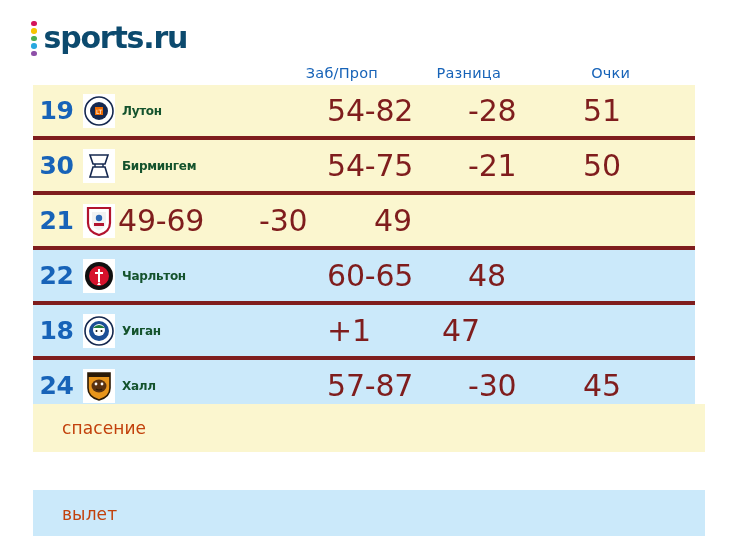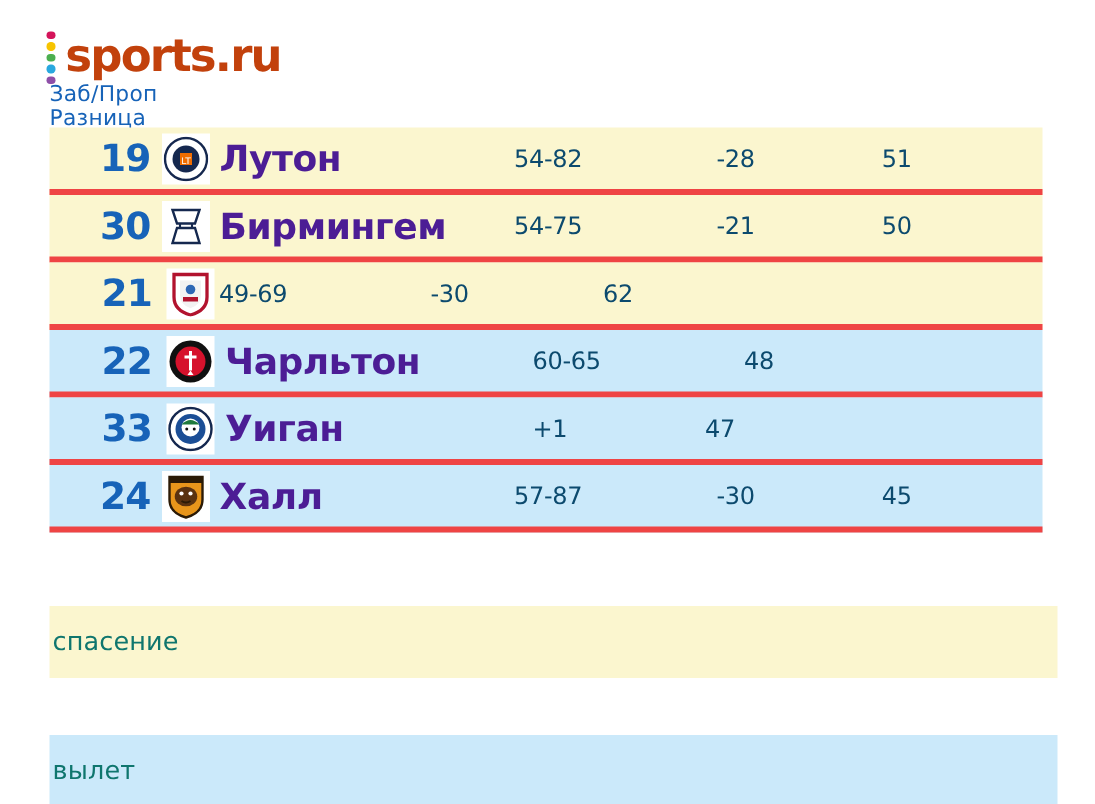--- a/index.html
+++ b/index.html
@@ -36,61 +36,60 @@
     display: block;
     width: 5.5px;
     height: 5.5px;
     border-radius: 50%;
   }
   .logo-text {
     font-family: "DejaVu Sans", sans-serif;
     font-size: 30px;
     font-weight: 700;
     letter-spacing: -1.2px;
-    color: #c2410c;
+    color: #0c4a6e;
     line-height: 1;
   }
 
   
   .table {
     position: absolute;
     left: 33px;
     top: 55px;
     width: 662px;
   }
   .col-head {
     display: flex;
     height: 30px;
+    align-items: flex-end;
     padding-bottom: 4px;
     box-sizing: border-box;
-    flex-direction: column;
   }
   .col-head .c-rank { width: 47px; }
   .col-head .c-badge { width: 38px; }
   .col-head .c-team { width: 209px; }
   .col-head .c-gd,
   .col-head .c-diff,
   .col-head .c-pts {
     color: #1763b8;
     font-size: 14.5px;
     font-family: "DejaVu Sans", sans-serif;
     letter-spacing: 0.2px;
   }
   .col-head .c-gd { width: 141px; }
   .col-head .c-diff { width: 115px; }
   .col-head .c-pts { width: 112px; margin-left: 48px; }
 
   .row {
     display: flex;
     align-items: center;
-    height: 45px;
-    border-bottom: 4px solid #ef4444;
+    height: 55px;
+    border-bottom: 4px solid #7f1d1d;
     box-sizing: border-box;
     position: relative;
-    padding-left: 28px;
   }
   .row.save { background: #fbf6cf; }
   .row.releg { background: #cbe9fa; }
 
   .c-rank {
     width: 47px;
     text-align: center;
     color: #1763b8;
     font-family: "DejaVu Sans", sans-serif;
     font-size: 25px;
@@ -107,54 +106,54 @@
     width: 32px;
     height: 34px;
     background: #ffffff;
     display: flex;
     align-items: center;
     justify-content: center;
   }
   .c-team {
     width: 209px;
     font-family: "DejaVu Sans", sans-serif;
-    font-size: 24px;
+    font-size: 12px;
     font-weight: 700;
-    color: #4c1d95;
+    color: #14532d;
     letter-spacing: -0.3px;
     padding-left: 4px;
     box-sizing: border-box;
   }
   .c-gd, .c-diff, .c-pts {
     font-family: "DejaVu Sans", sans-serif;
-    font-size: 16px;
+    font-size: 30px;
     font-weight: 400;
-    color: #0c4a6e;
+    color: #7f1d1d;
     letter-spacing: -0.2px;
   }
   .c-gd { width: 141px; }
   .c-diff { width: 115px; }
   .c-pts { width: 112px; }
 
   
   .legend {
     position: absolute;
     left: 33px;
     top: 404px;
     width: 672px;
   }
   .legend-bar {
     height: 48px;
     display: flex;
     align-items: center;
-    padding-left: 2px;
+    padding-left: 29px;
     box-sizing: border-box;
     font-family: "DejaVu Sans", sans-serif;
     font-size: 17px;
-    color: #0f766e;
+    color: #c2410c;
     letter-spacing: 0.1px;
   }
   .legend-bar.save { background: #fbf6cf; }
   .legend-bar.releg { background: #cbe9fa; margin-top: 38px; }
 
   svg { display: block; }
 </style>
 </head>
 <body>
 
@@ -223,21 +222,21 @@
         <svg width="26" height="30" viewBox="0 0 26 30">
           <path d="M2 2 L24 2 L24 17 Q24 26 13 29 Q2 26 2 17 Z" fill="#ffffff" stroke="#b2132e" stroke-width="2.2"></path>
           <path d="M6 6 L20 6 L20 16 Q20 22 13 24.5 Q6 22 6 16 Z" fill="#f2f2f2"></path>
           <circle cx="13" cy="12" r="3.2" fill="#2d67b5"></circle>
           <rect x="8" y="17" width="10" height="3" fill="#b2132e"></rect>
         </svg>
       </div>
     </div>
     <div class="c-gd">49-69</div>
     <div class="c-diff">-30</div>
-    <div class="c-pts">62</div>
+    <div class="c-pts">49</div>
   </div>
 
   <div class="row releg">
     <div class="c-rank">22</div>
     <div class="c-badge">
       <div class="badge-box">
         <svg width="30" height="30" viewBox="0 0 30 30">
           <circle cx="15" cy="15" r="14" fill="#101010"></circle>
           <circle cx="15" cy="15" r="10" fill="#d6122c"></circle>
           <rect x="14" y="8" width="2" height="13" fill="#ffffff"></rect>
@@ -245,21 +244,21 @@
           <path d="M15 21 L13 24 L17 24 Z" fill="#ffffff"></path>
         </svg>
       </div>
     </div>
     <div class="c-team">Чарльтон</div>
     <div class="c-gd">60-65</div>
     <div class="c-pts">48</div>
   </div>
 
   <div class="row releg">
-    <div class="c-rank">33</div>
+    <div class="c-rank">18</div>
     <div class="c-badge">
       <div class="badge-box">
         <svg width="30" height="30" viewBox="0 0 30 30">
           <circle cx="15" cy="15" r="14" fill="#ffffff" stroke="#15284f" stroke-width="1.6"></circle>
           <circle cx="15" cy="15" r="10" fill="#1b4e96"></circle>
           <circle cx="15" cy="14" r="6" fill="#ffffff"></circle>
           <path d="M9 12 Q15 6 21 12 Z" fill="#1f7a3c"></path>
           <circle cx="12.5" cy="15" r="1" fill="#101010"></circle>
           <circle cx="17.5" cy="15" r="1" fill="#101010"></circle>
         </svg>

